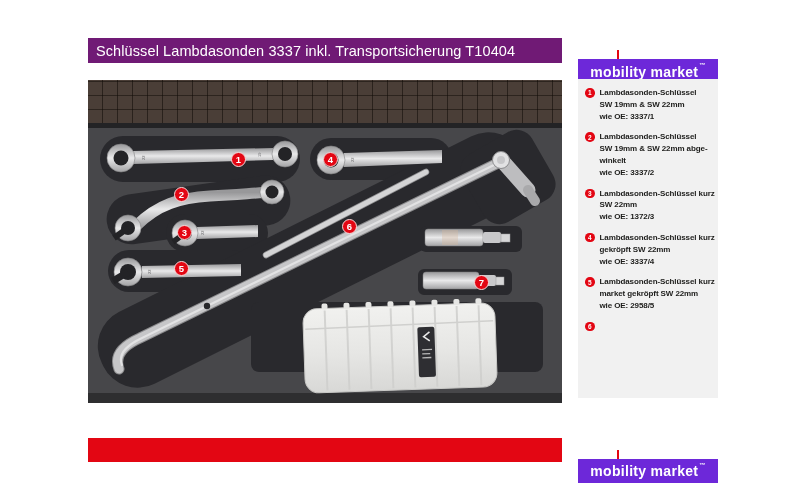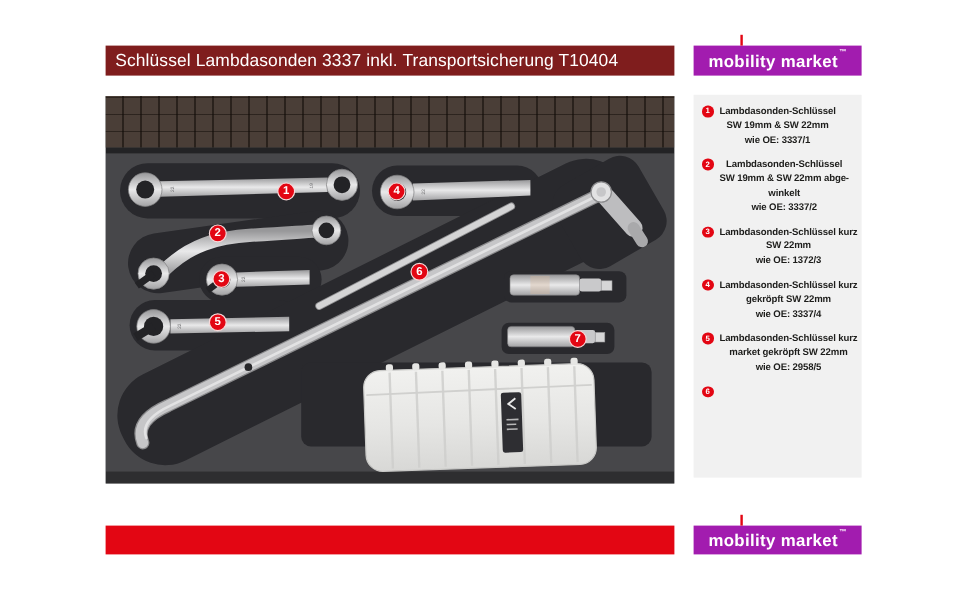--- a/index.html
+++ b/index.html
@@ -6,31 +6,31 @@
   body{
     width:800px;height:500px;position:relative;overflow:hidden;
     background:#ffffff;font-family:"Liberation Sans",sans-serif;
     -webkit-font-smoothing:antialiased;
   }
   .abs{position:absolute;}
 
   
   .banner{
     left:88px;top:38px;width:474px;height:25px;
-    background:#7f1d1d;color:#ffffff;
+    background:#701a75;color:#ffffff;
     display:flex;align-items:center;
     padding-left:8px;box-sizing:border-box;
     font-size:14.5px;letter-spacing:.1px;
   }
 
   
   .brand-logo{
-    width:140px;height:25px;background:#a21caf;color:#fff;
+    width:140px;height:25px;background:#6d28d9;color:#fff;
     display:flex;align-items:center;justify-content:center;
-    font-size:14px;font-weight:bold;letter-spacing:.3px;
+    font-size:14px;font-weight:bold;letter-spacing:.3px;margin-top:21px;
   }
   .brand-logo .tm{font-size:6px;font-weight:bold;align-self:flex-start;margin-top:3px;margin-left:1px;}
   .brand-logo::before{
     content:"";position:absolute;left:39px;top:-9px;width:1.5px;height:9px;background:#e30613;
   }
   .logo-top{left:578px;top:38px;}
   .logo-bottom{left:578px;top:438px;height:24px;}
 
   
   .photo{
@@ -63,21 +63,21 @@
     display:flex;flex-direction:column;gap:9px;
   }
   .legend-item{display:flex;gap:5px;}
   .bullet{
     flex:0 0 auto;width:9.5px;height:9.5px;margin-top:1px;border-radius:50%;
     background:#e30613;color:#fff;font-size:6.5px;font-weight:bold;
     display:flex;align-items:center;justify-content:center;
   }
   .legend-text{
     font-size:8px;font-weight:bold;color:#1d1d1b;
-    line-height:11.8px;letter-spacing:-.1px;white-space:nowrap;text-align:center;
+    line-height:11.8px;letter-spacing:-.1px;white-space:nowrap;
   }
 
   
   .footer-bar{left:88px;top:438px;width:474px;height:24px;background:#e30613;}
 </style>
 </head>
 <body>
 
 <div class="abs banner">
   <span>Schlüssel Lambdasonden 3337 inkl. Transportsicherung T10404</span>

